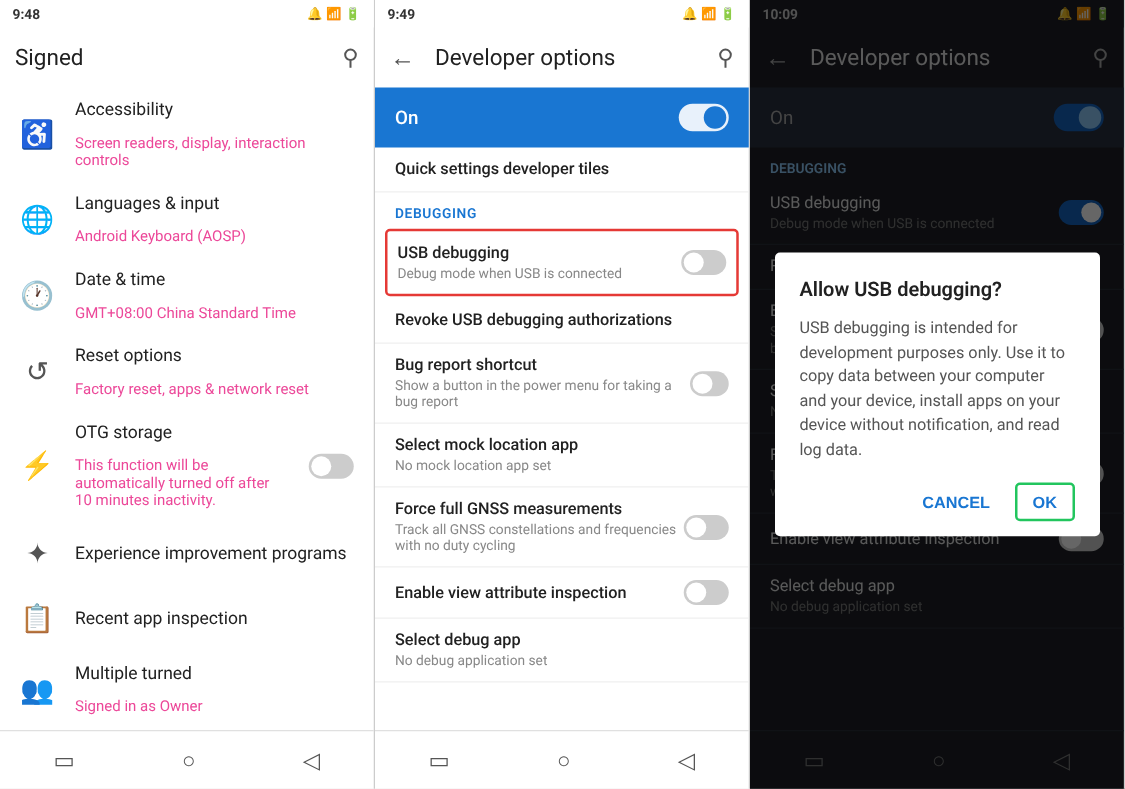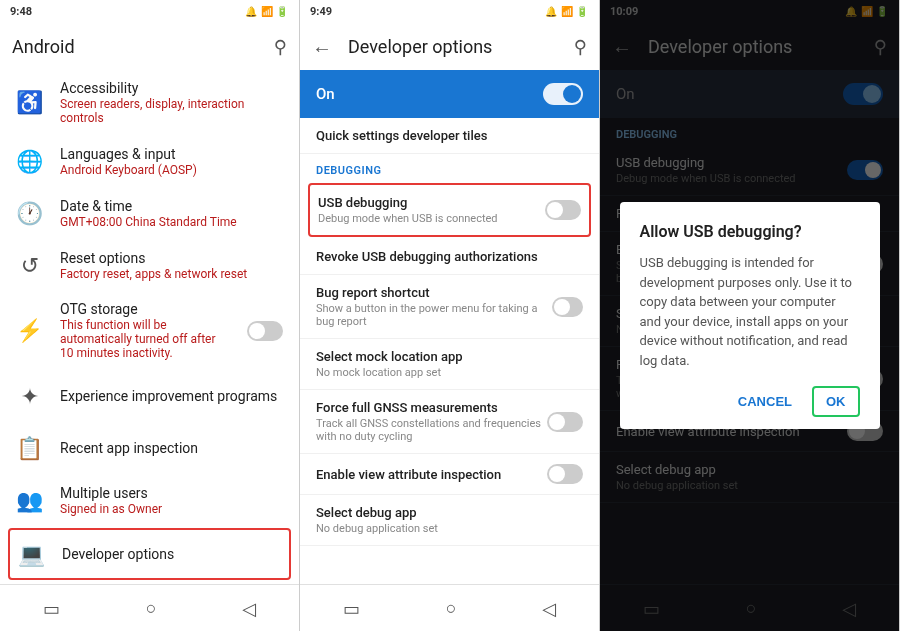--- a/index.html
+++ b/index.html
@@ -65,21 +65,21 @@
     }
     .settings-item.highlighted {
       border: 2px solid #e53935;
       border-radius: 4px;
       margin: 2px 8px;
       padding: 10px 8px;
     }
     .settings-icon { font-size: 22px; color: #555; min-width: 28px; text-align: center; }
     .settings-text { flex: 1; }
     .settings-label { font-size: 14px; color: #212121; font-weight: 400; }
-    .settings-sub { font-size: 12px; color: #b91c1c; margin-top: 1px; }
+    .settings-sub { font-size: 12px; color: #ec4899; margin-top: 11px; }
     .toggle-small {
       width: 36px; height: 20px; border-radius: 10px;
       background: #ccc; position: relative; display: inline-block;
     }
     .toggle-small.on { background: #1976d2; }
     .toggle-small::after {
       content: ''; position: absolute;
       width: 16px; height: 16px; border-radius: 50%;
       background: white; top: 2px; left: 2px;
       transition: left 0.2s;
@@ -242,21 +242,21 @@
 <div class="phone-panel panel1">
   <div class="status-bar status-bar-light">
     <span class="time">9:48</span>
     <div class="icons">
       <span>🔔</span>
       <span>📶</span>
       <span>🔋</span>
     </div>
   </div>
   <div class="top-bar">
-    <span class="top-bar-title">Android</span>
+    <span class="top-bar-title">Signed</span>
     <span class="top-bar-icon">⚲</span>
   </div>
 
   <div class="scroll-area">
 
     <div class="settings-item">
       <span class="settings-icon">♿</span>
       <div class="settings-text">
         <div class="settings-label">Accessibility</div>
         <div class="settings-sub">Screen readers, display, interaction controls</div>
@@ -306,21 +306,21 @@
     <div class="settings-item">
       <span class="settings-icon">📋</span>
       <div class="settings-text">
         <div class="settings-label">Recent app inspection</div>
       </div>
     </div>
 
     <div class="settings-item">
       <span class="settings-icon">👥</span>
       <div class="settings-text">
-        <div class="settings-label">Multiple users</div>
+        <div class="settings-label">Multiple turned</div>
         <div class="settings-sub">Signed in as Owner</div>
       </div>
     </div>
 
     <div class="settings-item highlighted">
       <span class="settings-icon">💻</span>
       <div class="settings-text">
         <div class="settings-label">Developer options</div>
       </div>
     </div>

